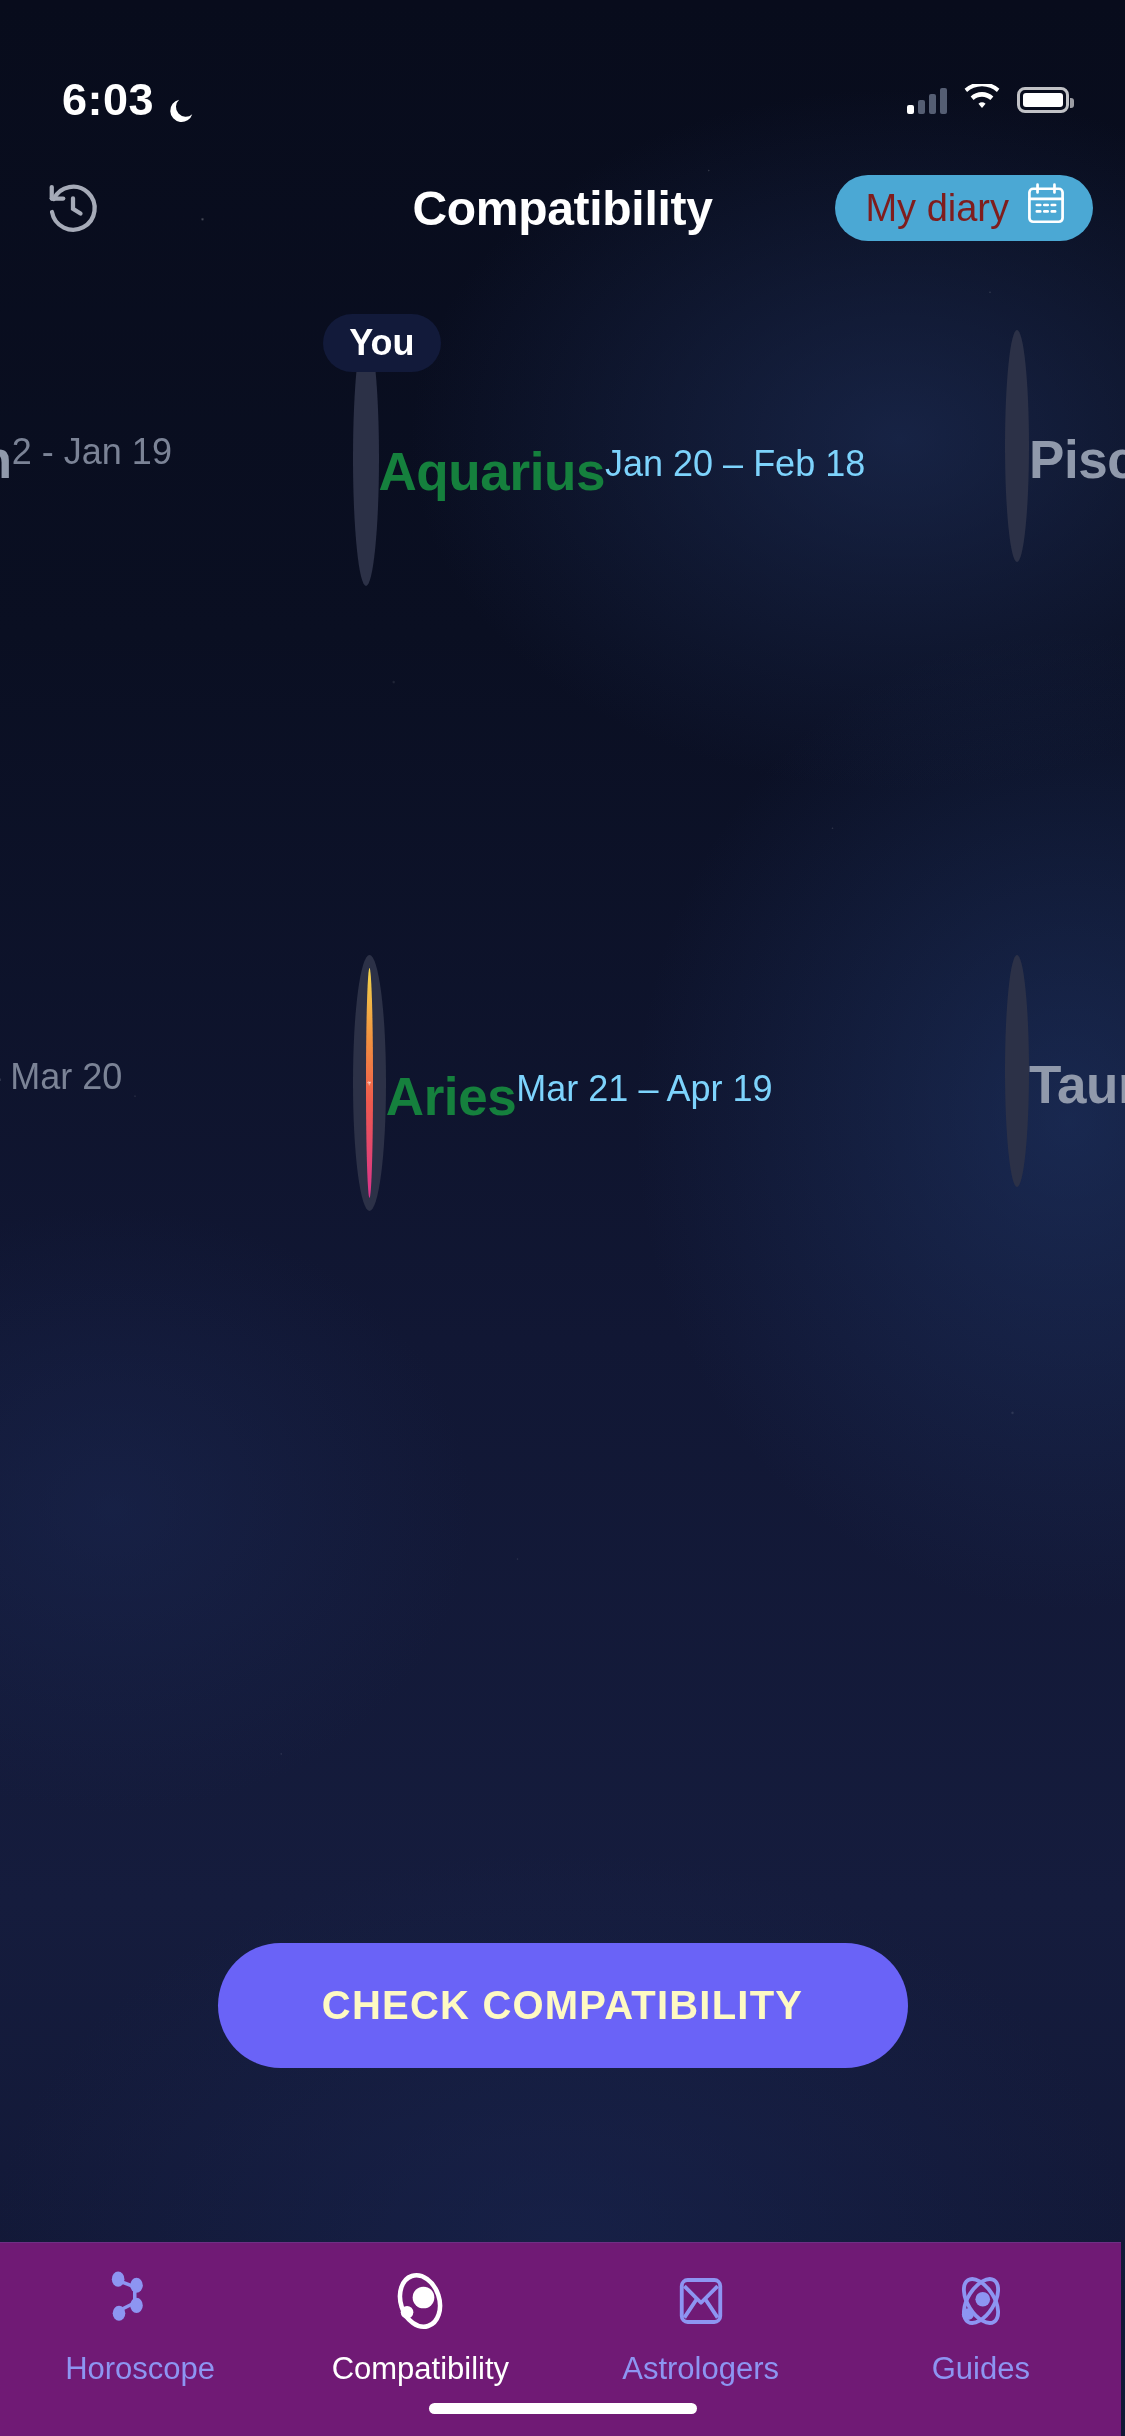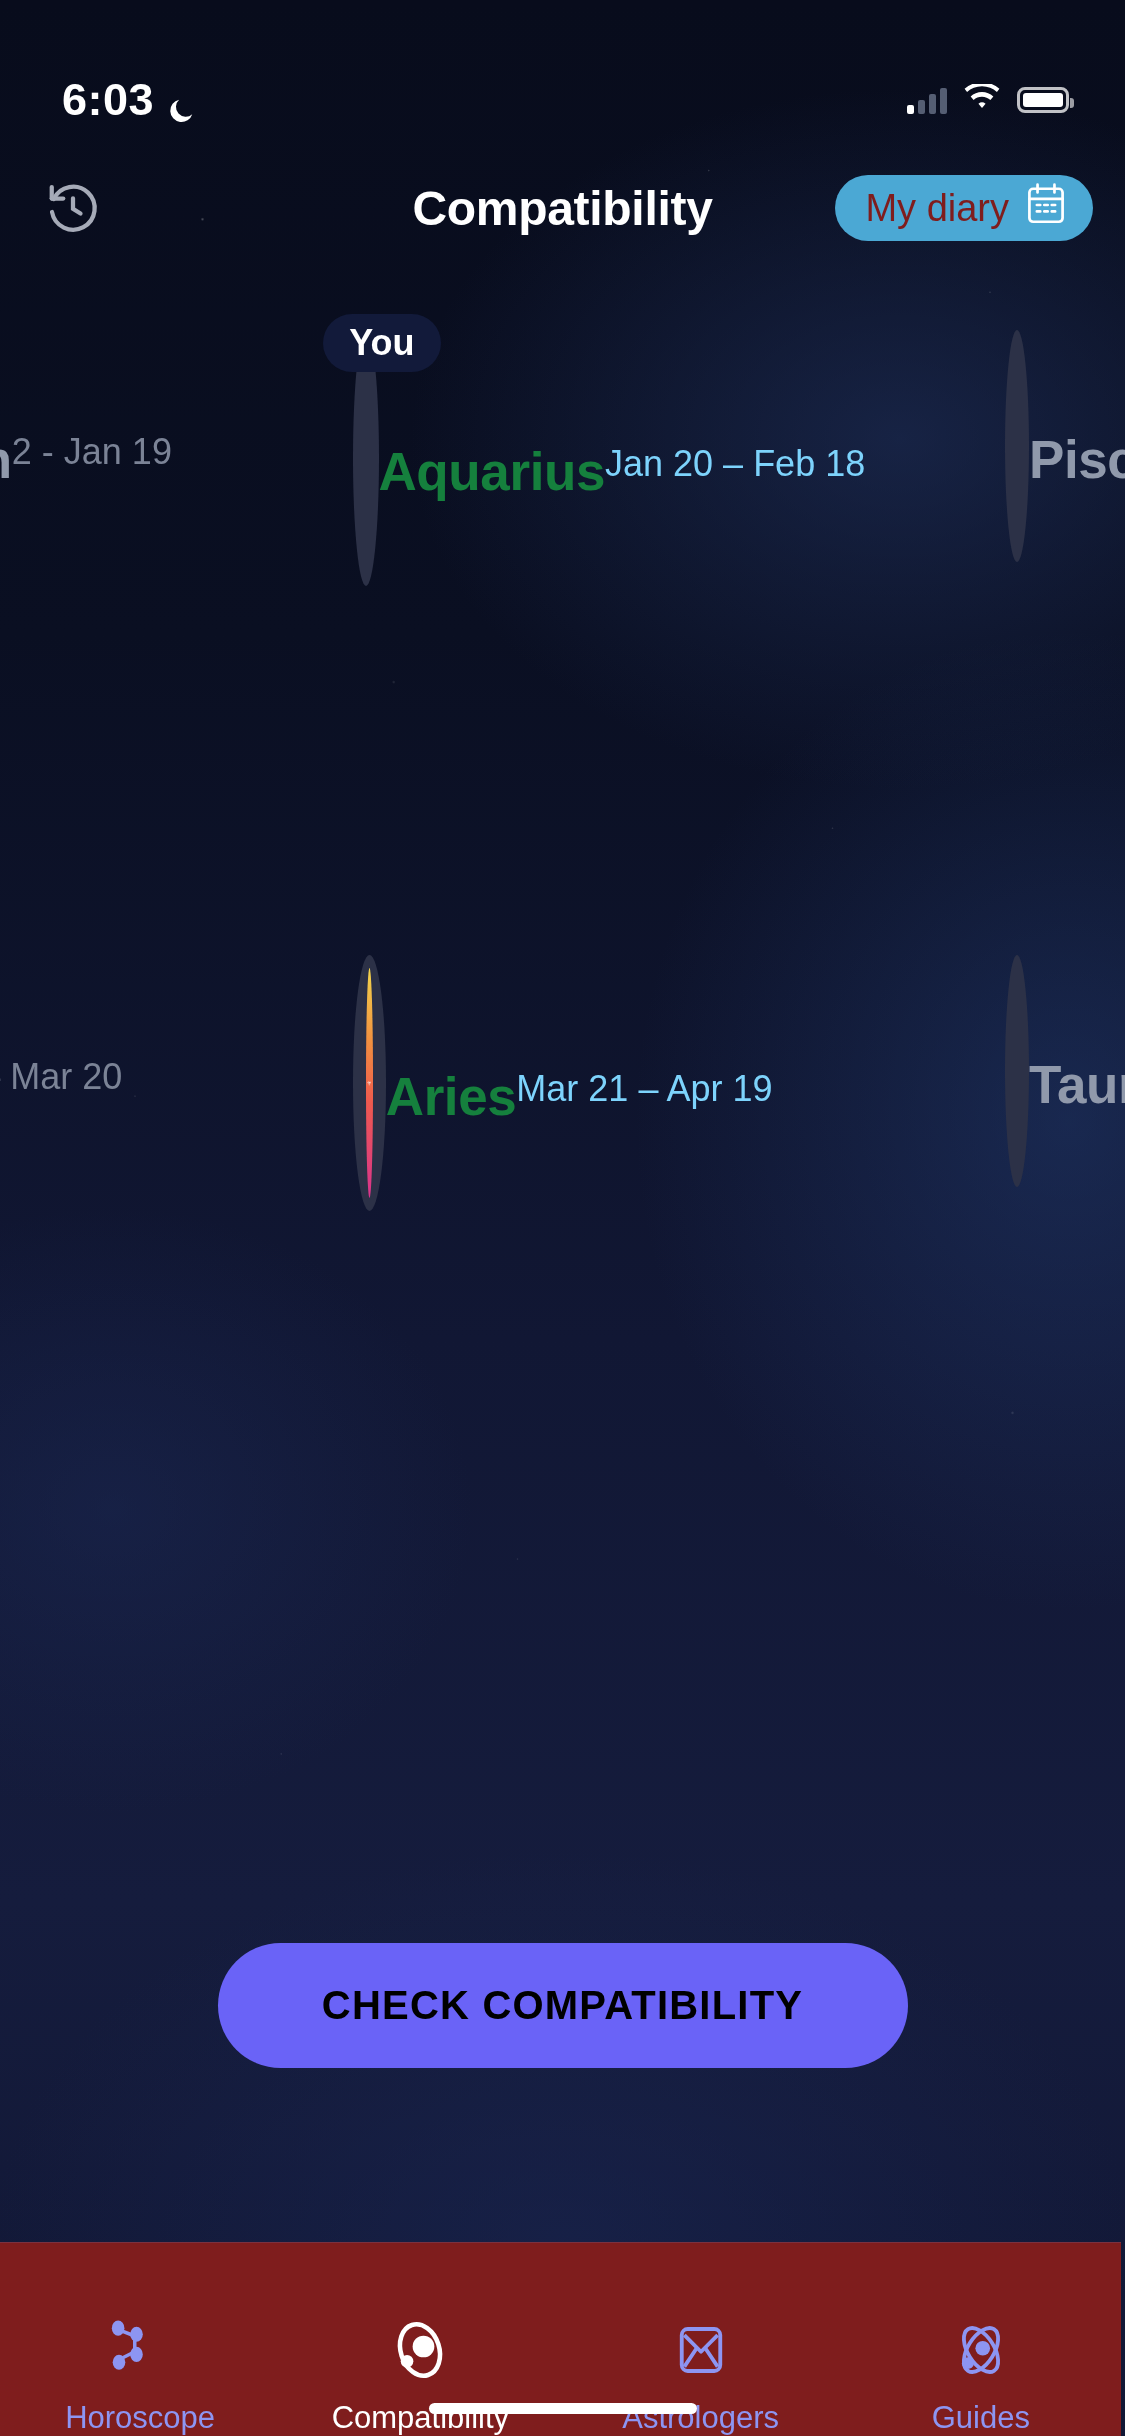--- a/index.html
+++ b/index.html
@@ -125,29 +125,29 @@
   }
 
   
   .cta {
     position:absolute; left:50%; transform:translateX(-50%);
     top:1943px;
     width:690px; height:125px;
     background:#6a63f7;
     border-radius:70px;
     display:flex; align-items:center; justify-content:center;
-    color:#000000; font-size:40px; font-weight:700; letter-spacing:1.2px;
+    color:#fef9c3; font-size:40px; font-weight:700; letter-spacing:1.2px;
   }
 
   
   .tabbar {
     position:absolute; left:0; right:4px; bottom:0; height:194px;
-    background:#7f1d1d;
+    background:#701a75;
     border-top:1px solid rgba(110,124,190,0.22);
-    display:flex; align-items:flex-end; justify-content:space-around;
+    display:flex; align-items:flex-start; justify-content:space-around;
     padding-top:22px;
   }
   .tab { width:225px; display:flex; flex-direction:column; align-items:center; gap:14px; position:relative; }
   .tab .ic { height:72px; display:flex; align-items:center; justify-content:center; position:relative; }
   .tab .ic svg { display:block; }
   .tab .lbl { font-size:31px; font-weight:400; color:#8d95f2; white-space:nowrap; }
   .tab.active .lbl { color:#ffffff; font-weight:500; }
   .dot-badge {
     position:absolute; top:2px; right:42px;
     width:28px; height:28px; border-radius:50%; background:#ef2616;

